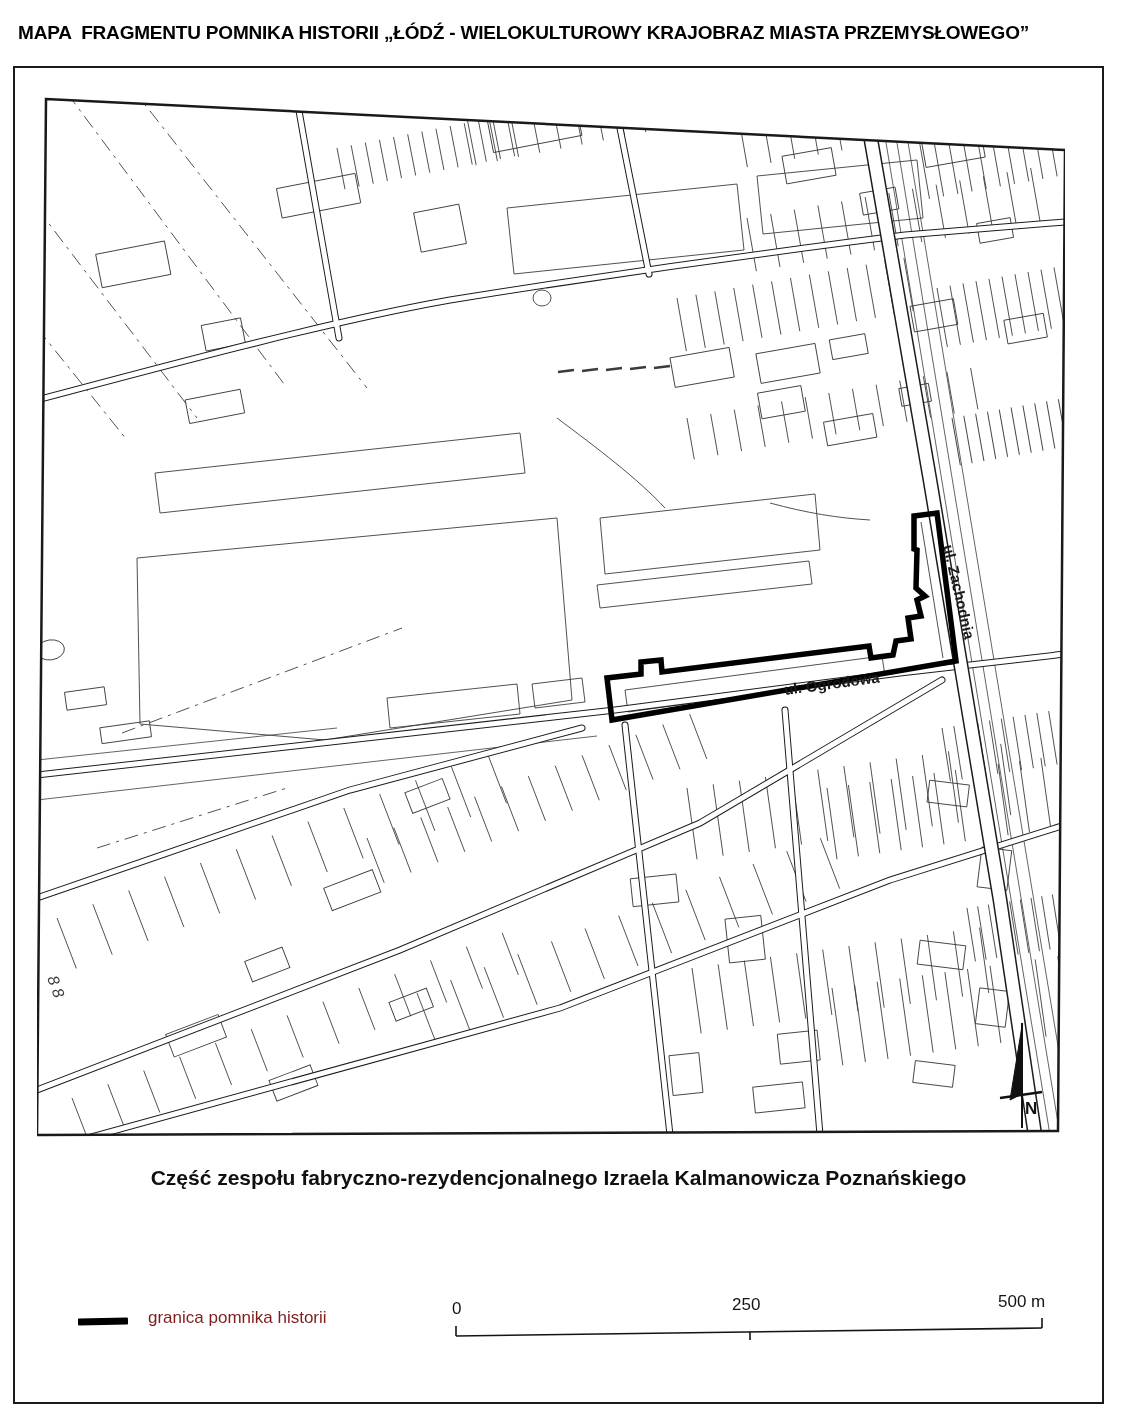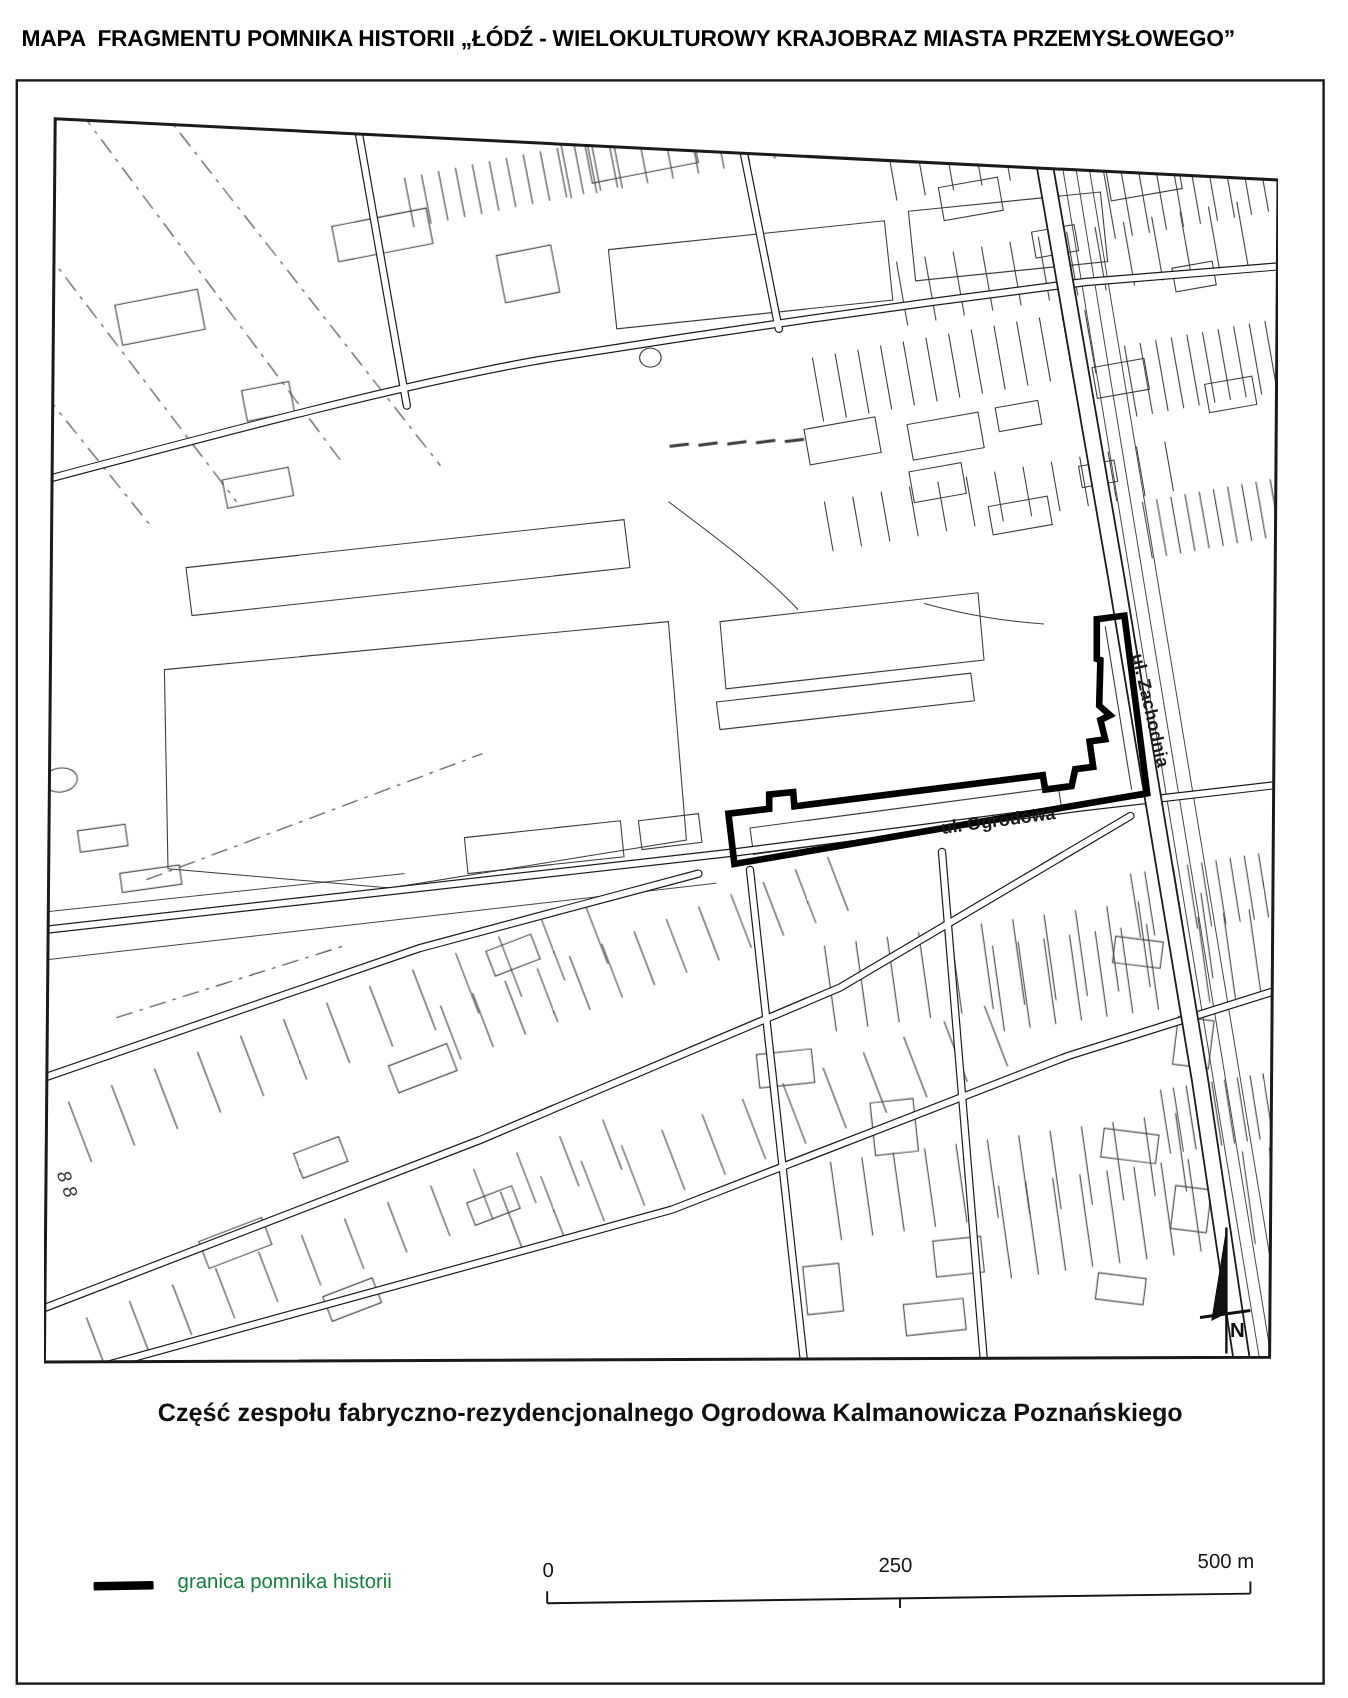--- a/index.html
+++ b/index.html
@@ -3,21 +3,21 @@
 <meta charset="utf-8">
 <style>
   html,body{margin:0;padding:0;background:#ffffff;width:1123px;height:1415px;overflow:hidden;
     font-family:"Liberation Sans", sans-serif; color:#111;}
   .abs{position:absolute;}
   #page-title{left:18px;top:22px;font-size:19px;font-weight:bold;letter-spacing:-0.2px;white-space:pre;color:#000000;}
   #outer-frame{left:13px;top:66px;width:1087px;height:1334px;border:2px solid #1a1a1a;background:#fff;}
   #map-svg{left:37px;top:88px;width:1028px;height:1062px;}
   #caption{left:14px;top:1166px;width:1089px;text-align:center;font-size:21px;font-weight:bold;color:#101010;}
   #legend-swatch{left:78px;top:1318px;width:50px;height:7px;background:#000;border-radius:1px;transform:rotate(-1deg);}
-  #legend-label{left:148px;top:1308px;font-size:17px;color:#15803d;}
+  #legend-label{left:148px;top:1308px;font-size:17px;color:#7f1d1d;}
   #scale-svg{left:450px;top:1292px;width:600px;height:60px;}
   svg text{font-family:"Liberation Sans", sans-serif;}
 </style>
 </head>
 <body>
 
 <div class="abs" id="page-title">MAPA  FRAGMENTU POMNIKA HISTORII „ŁÓDŹ - WIELOKULTUROWY KRAJOBRAZ MIASTA PRZEMYSŁOWEGO”</div>
 
 <div class="abs" id="outer-frame"></div>
 
@@ -175,21 +175,21 @@
       <line x1="985" y1="935" x2="985" y2="1040" stroke-width="2"></line>
       <polygon points="985,938 973,1012 985,1006" stroke-width="1"></polygon>
       <line x1="963" y1="1010" x2="1005" y2="1004" stroke-width="2.5"></line>
       <text x="988" y="1026" font-size="17" font-weight="bold" stroke="none">N</text>
     </g>
   </g>
 
   <polygon points="9,11 1028,62 1021,1043 0,1047" fill="none" stroke="#1a1a1a" stroke-width="2.5"></polygon>
 </svg>
 
-<div class="abs" id="caption">Część zespołu fabryczno-rezydencjonalnego Ogrodowa Kalmanowicza Poznańskiego</div>
+<div class="abs" id="caption">Część zespołu fabryczno-rezydencjonalnego Izraela Kalmanowicza Poznańskiego</div>
 
 <div class="abs" id="legend-swatch"></div>
 <div class="abs" id="legend-label">granica pomnika historii</div>
 
 <svg class="abs" id="scale-svg" viewBox="0 0 600 60" xmlns="http://www.w3.org/2000/svg">
   <g stroke="#141414" stroke-width="1.6" fill="none">
     <path d="M6,44 L592,36"></path>
     <path d="M6,44 v-10"></path>
     <path d="M300,40 v8"></path>
     <path d="M592,36 v-10"></path>

